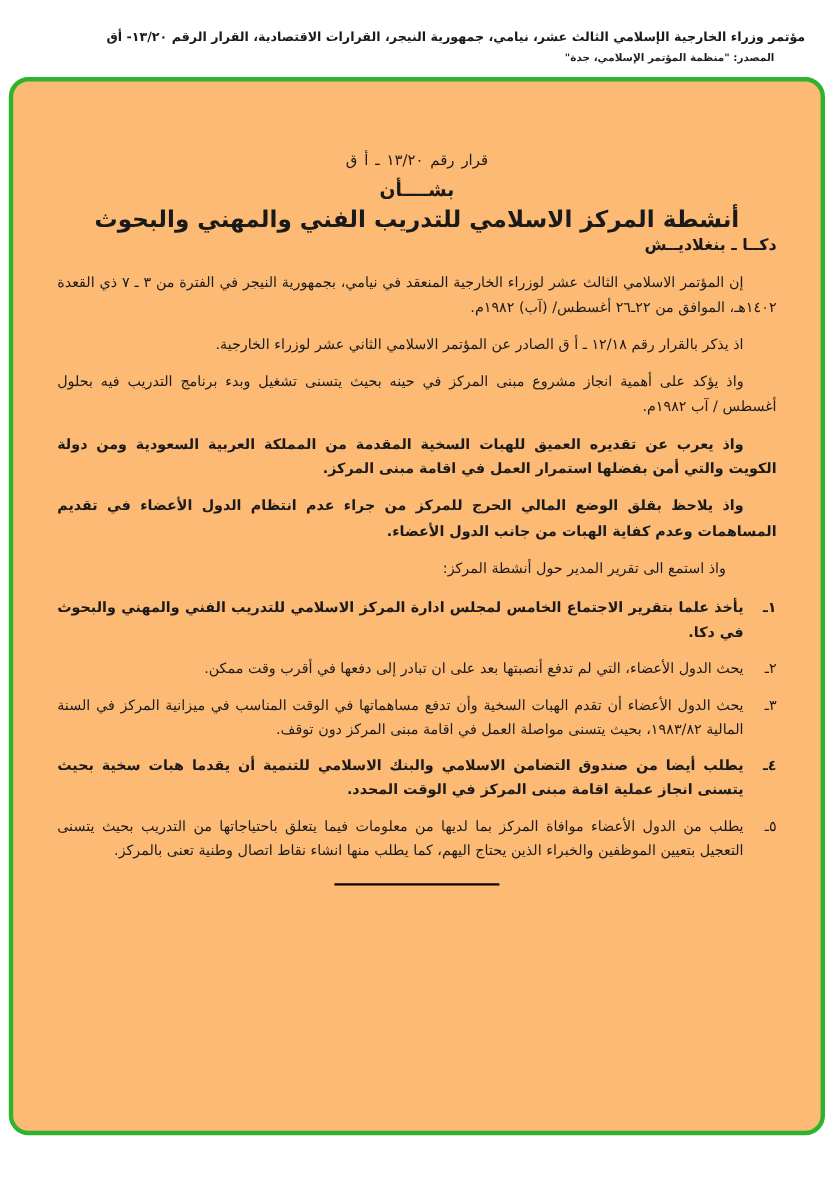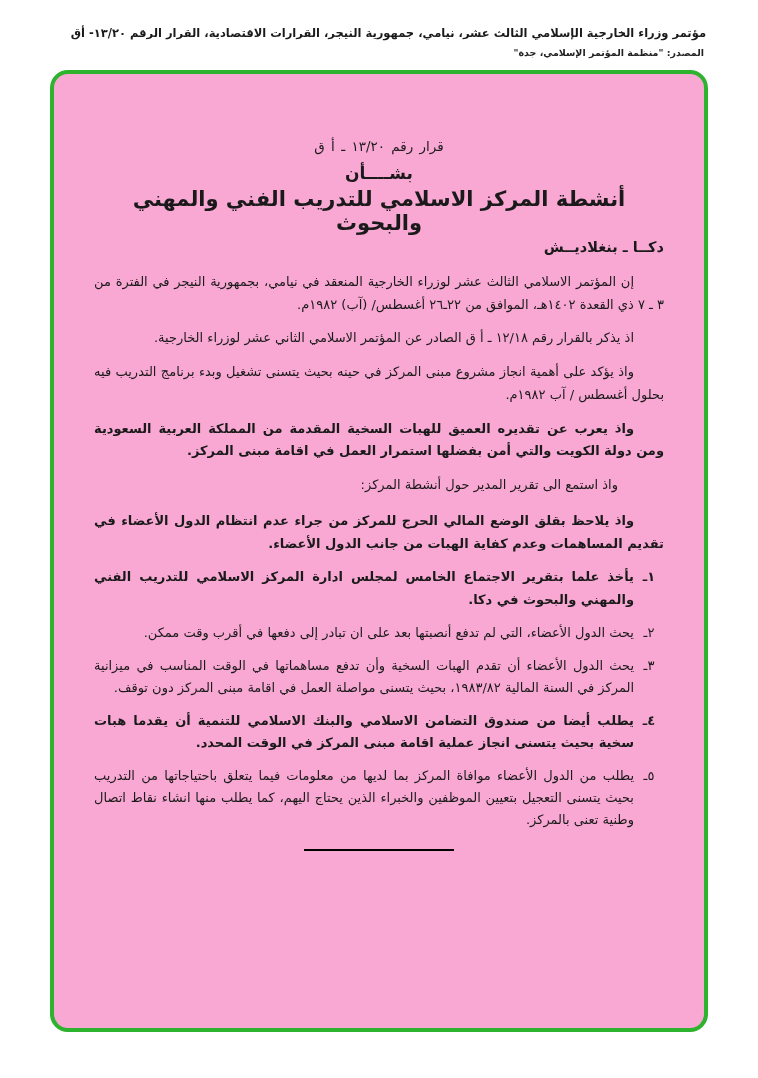--- a/index.html
+++ b/index.html
@@ -16,39 +16,39 @@
     height: 1078px;
     overflow: hidden;
     background: #ffffff;
   }
   .header-line {
     direction: rtl;
     text-align: right;
     font-weight: bold;
     font-size: 11.5px;
     letter-spacing: 0.1px;
-    padding: 26px 52px 0 38px;
+    padding: 26px 26px 0 38px;
     line-height: 1.3;
   }
   .source-line {
     direction: rtl;
     text-align: right;
     font-weight: bold;
     font-size: 9.5px;
     padding: 6px 54px 0 54px;
     color: #222;
   }
   .green-box {
     box-sizing: border-box;
-    width: 658px;
+    width: 742px;
     height: 962px;
     margin: 12px auto 0 auto;
     border: 4px solid #2db32d;
     border-radius: 18px;
-    background: #f9a8d4;
+    background: #fdba74;
   }
   .content {
     direction: rtl;
     padding: 64px 40px 0 40px;
     font-size: 13px;
   }
   .title1 {
     text-align: center;
     font-size: 13.5px;
     margin-bottom: 9px;
@@ -84,21 +84,20 @@
   }
   .items .item {
     display: flex;
     direction: rtl;
     margin: 0 0 11px 0;
     line-height: 1.7;
   }
   .items .num {
     flex: 0 0 30px;
     white-space: nowrap;
-    text-align: center;
   }
   .items .text {
     flex: 1;
     text-align: justify;
   }
   .bold { font-weight: bold; }
   .end-line {
     width: 150px;
     border-top: 2px solid #000;
     margin: 18px auto 0 auto;
@@ -128,23 +127,23 @@
 
           <p class="para"><span>إن المؤتمر الاسلامي الثالث عشر لوزراء الخارجية المنعقد في نيامي، بجمهورية النيجر في الفترة من ٣ ـ ٧ ذي القعدة ١٤٠٢هـ، الموافق من ٢٢ـ٢٦ أغسطس/ (آب) ١٩٨٢م.</span></p>
 
           <p class="para"><span>اذ يذكر بالقرار رقم ١٢/١٨ ـ أ ق الصادر عن المؤتمر الاسلامي الثاني عشر لوزراء الخارجية.</span></p>
 
 
           <p class="para"><span>واذ يؤكد على أهمية انجاز مشروع مبنى المركز في حينه بحيث يتسنى تشغيل وبدء برنامج التدريب فيه بحلول أغسطس / آب ١٩٨٢م.</span></p>
 
           <p class="para bold"><span>واذ يعرب عن تقديره العميق للهبات السخية المقدمة من المملكة العربية السعودية ومن دولة الكويت والتي أمن بفضلها استمرار العمل في اقامة مبنى المركز.</span></p>
 
+          <p class="para bold"><span>واذ يلاحظ بقلق الوضع المالي الحرج للمركز من جراء عدم انتظام الدول الأعضاء في تقديم المساهمات وعدم كفاية الهبات من جانب الدول الأعضاء.</span></p>
+
           <p class="para last-preamble"><span>واذ استمع الى تقرير المدير حول أنشطة المركز:</span></p>
-
-          <p class="para bold"><span>واذ يلاحظ بقلق الوضع المالي الحرج للمركز من جراء عدم انتظام الدول الأعضاء في تقديم المساهمات وعدم كفاية الهبات من جانب الدول الأعضاء.</span></p>
         </div>
 
       <div class="items">
 
           <div class="item bold">
             <span class="num">١ـ</span>
             <span class="text">يأخذ علما بتقرير الاجتماع الخامس لمجلس ادارة المركز الاسلامي للتدريب الفني والمهني والبحوث في دكا.</span>
           </div>
 
           <div class="item">

